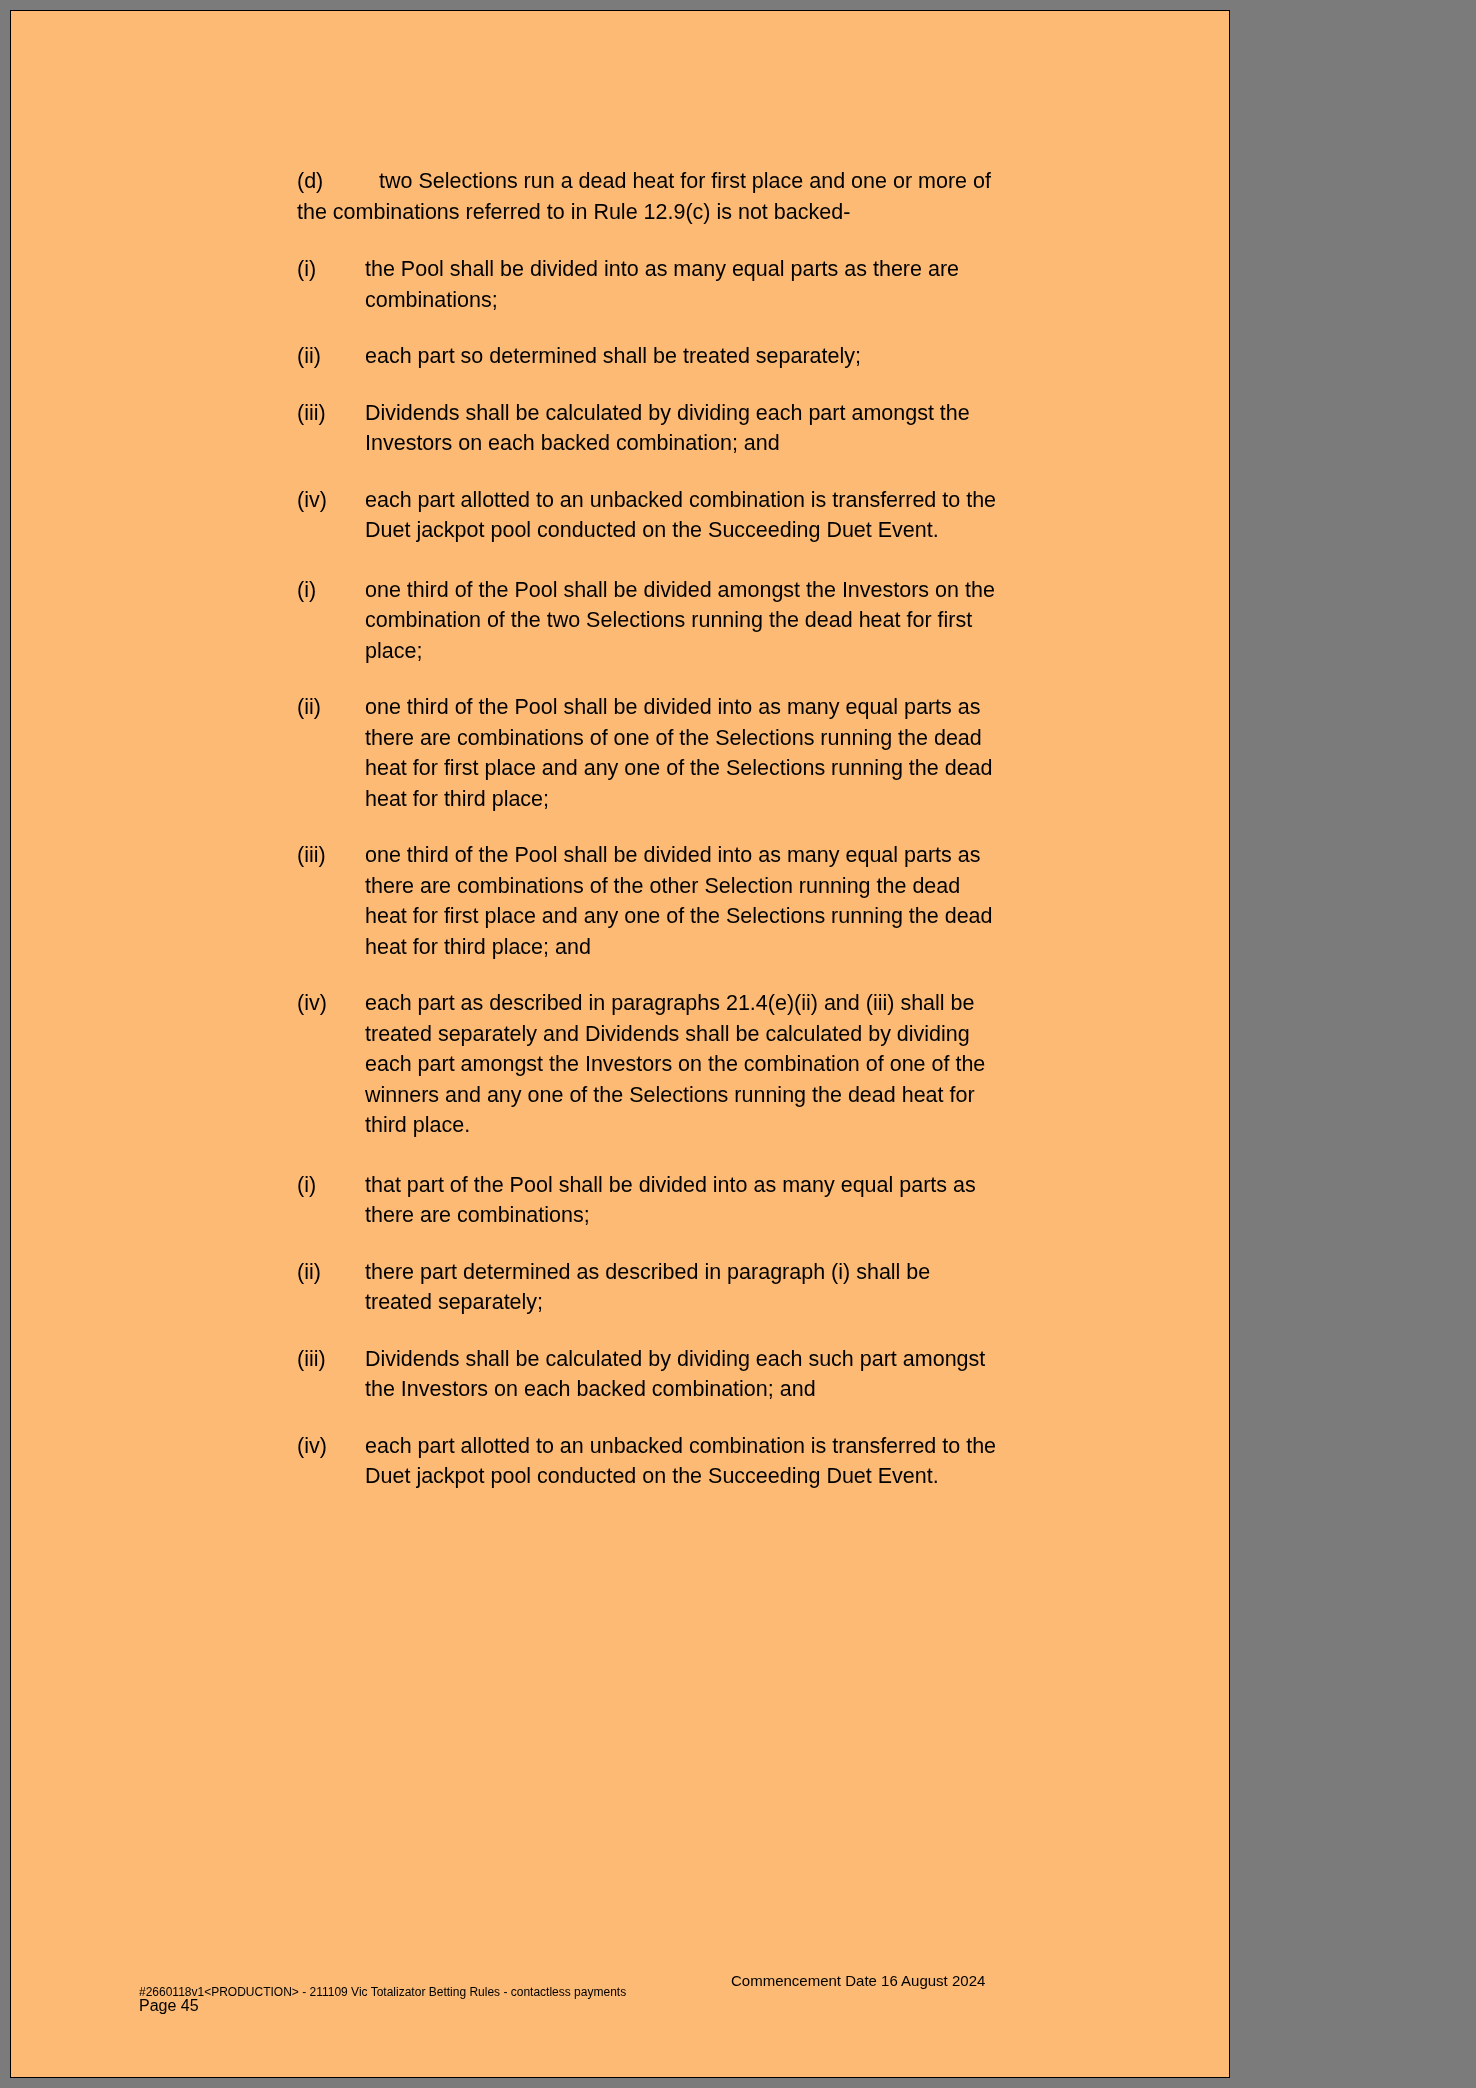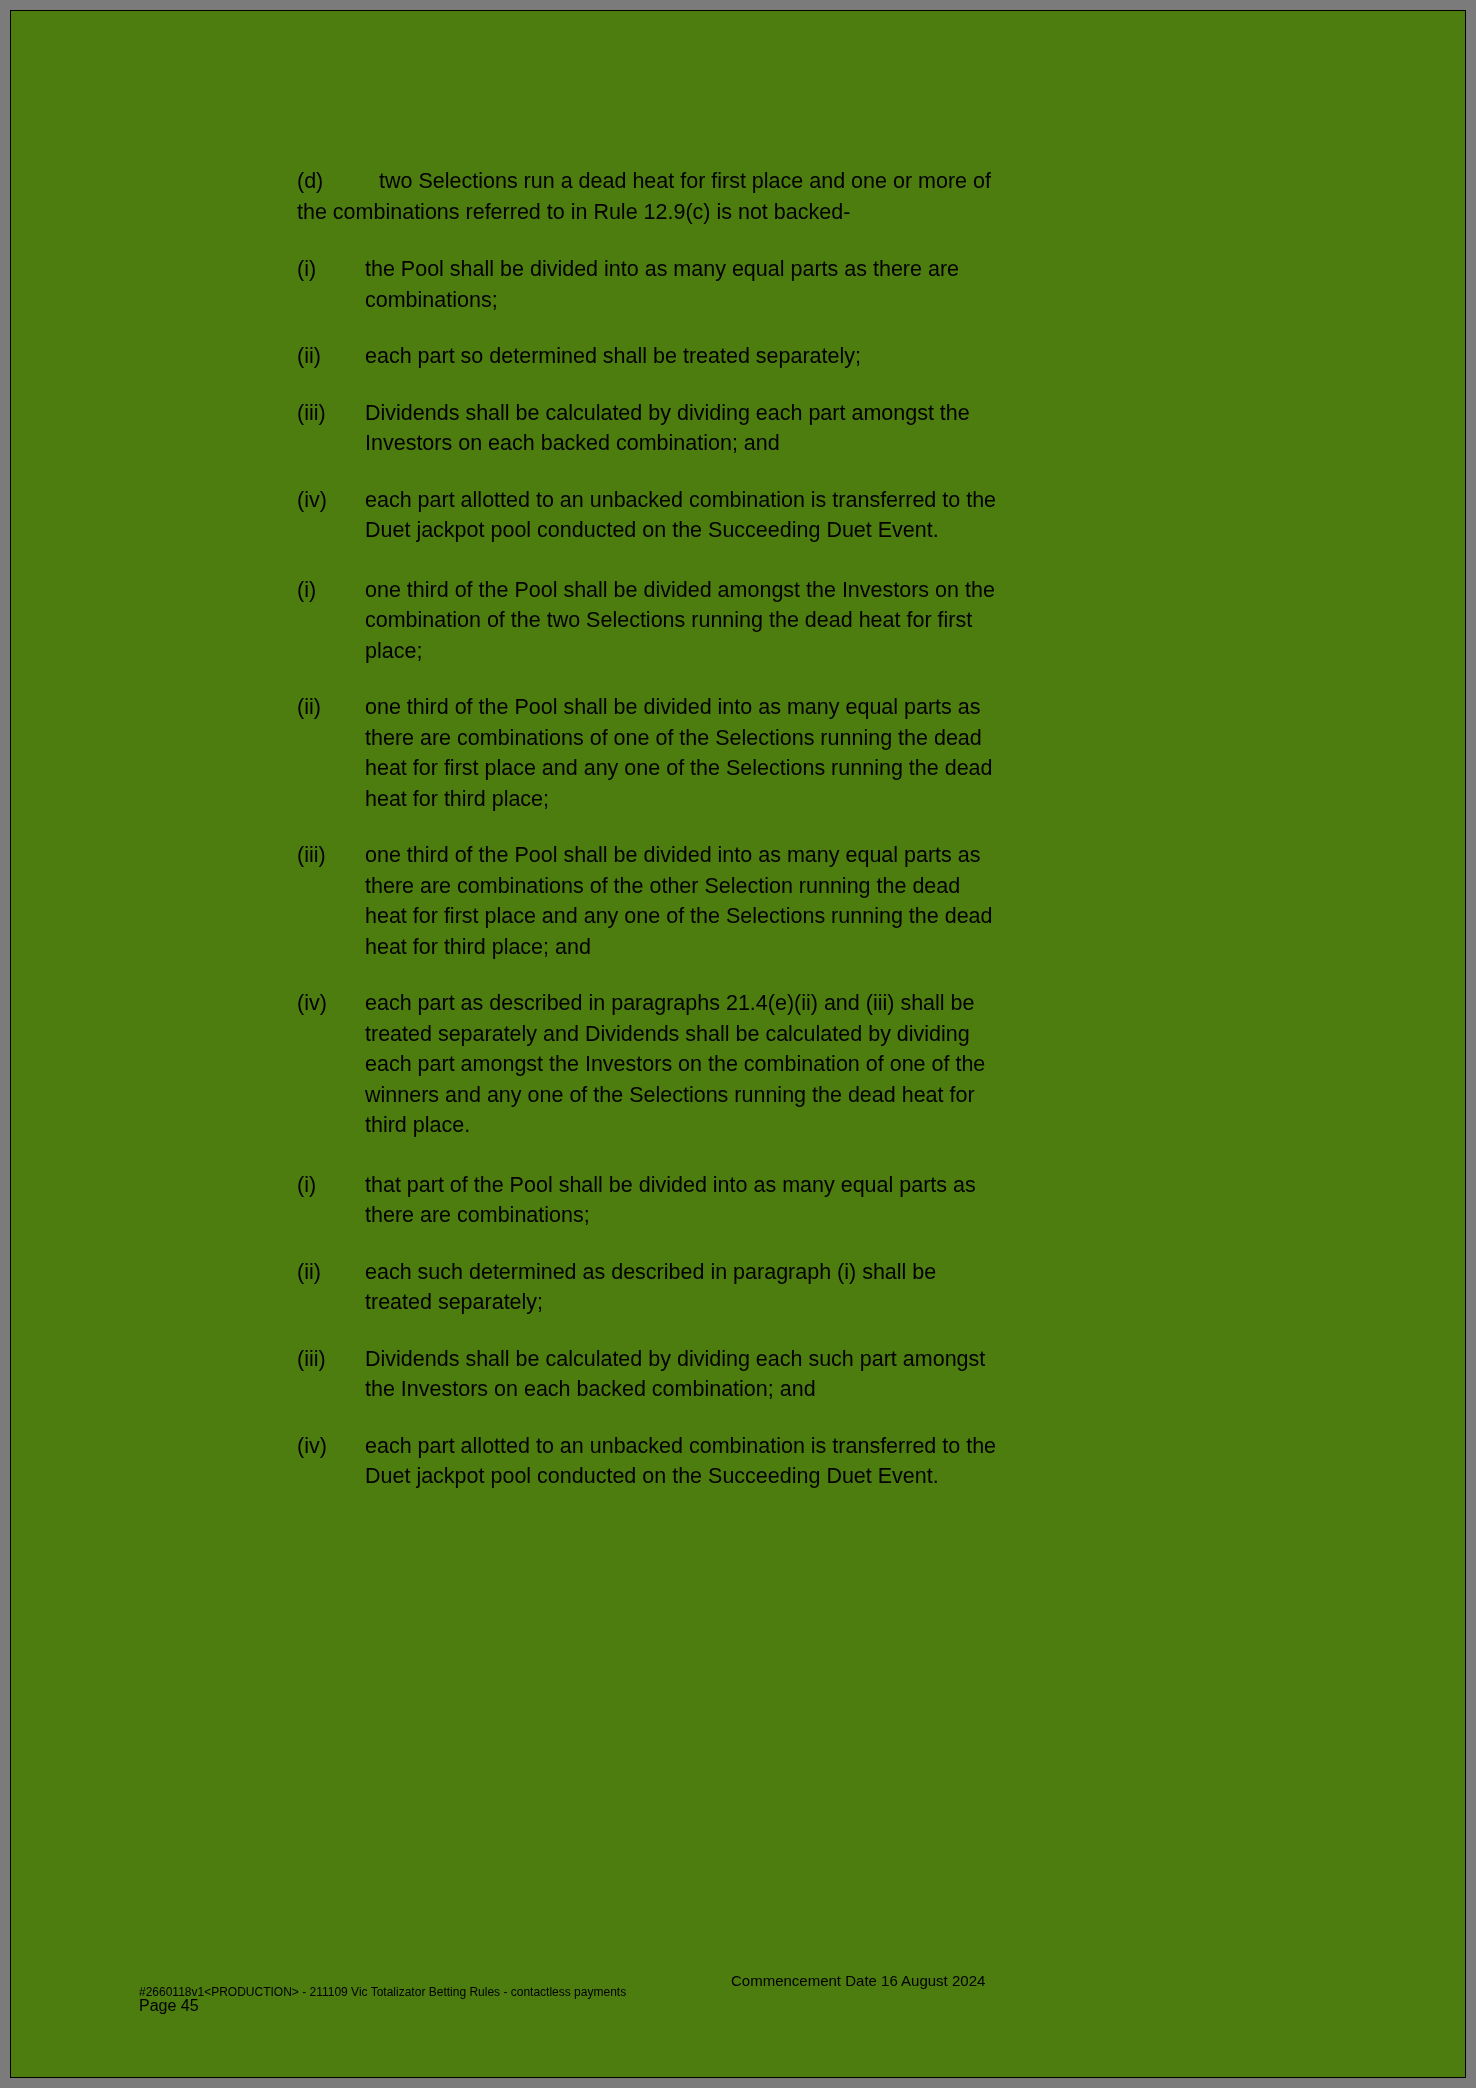--- a/index.html
+++ b/index.html
@@ -9,23 +9,23 @@
   }
   body {
     width: 1476px;
     height: 2088px;
     font-family: "Liberation Sans", sans-serif;
   }
   .page {
     position: absolute;
     left: 10px;
     top: 10px;
-    width: 1456px;
+    width: 1220px;
     height: 2068px;
-    background: #4d7c0f;
+    background: #fdba74;
     box-sizing: border-box;
     border: 1px solid #000000;
     overflow: hidden;
   }
   .content {
     position: absolute;
     left: 286px;
     top: 155px;
     width: 700px;
   }
@@ -144,21 +144,21 @@
       <span class="txt">each part as described in paragraphs 21.4(e)(ii) and (iii) shall be treated separately and Dividends shall be calculated by dividing each part amongst the Investors on the combination of one of the winners and any one of the Selections running the dead heat for third place.</span>
     </div>
 
 
     <div class="sub">
       <span class="rn">(i)</span>
       <span class="txt">that part of the Pool shall be divided into as many equal parts as there are combinations;</span>
     </div>
     <div class="sub">
       <span class="rn">(ii)</span>
-      <span class="txt">each such determined as described in paragraph (i) shall be treated separately;</span>
+      <span class="txt">there part determined as described in paragraph (i) shall be treated separately;</span>
     </div>
     <div class="sub">
       <span class="rn">(iii)</span>
       <span class="txt">Dividends shall be calculated by dividing each such part amongst the Investors on each backed combination; and</span>
     </div>
     <div class="sub gap-after">
       <span class="rn">(iv)</span>
       <span class="txt">each part allotted to an unbacked combination is transferred to the Duet jackpot pool conducted on the Succeeding Duet Event.</span>
     </div>
 

